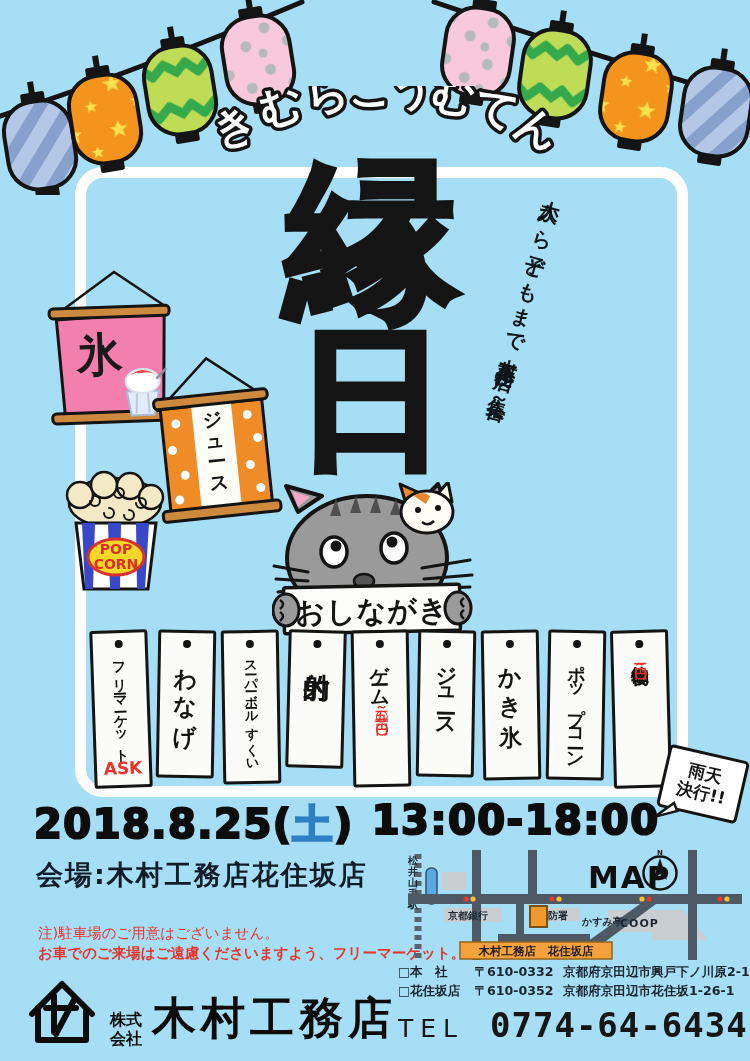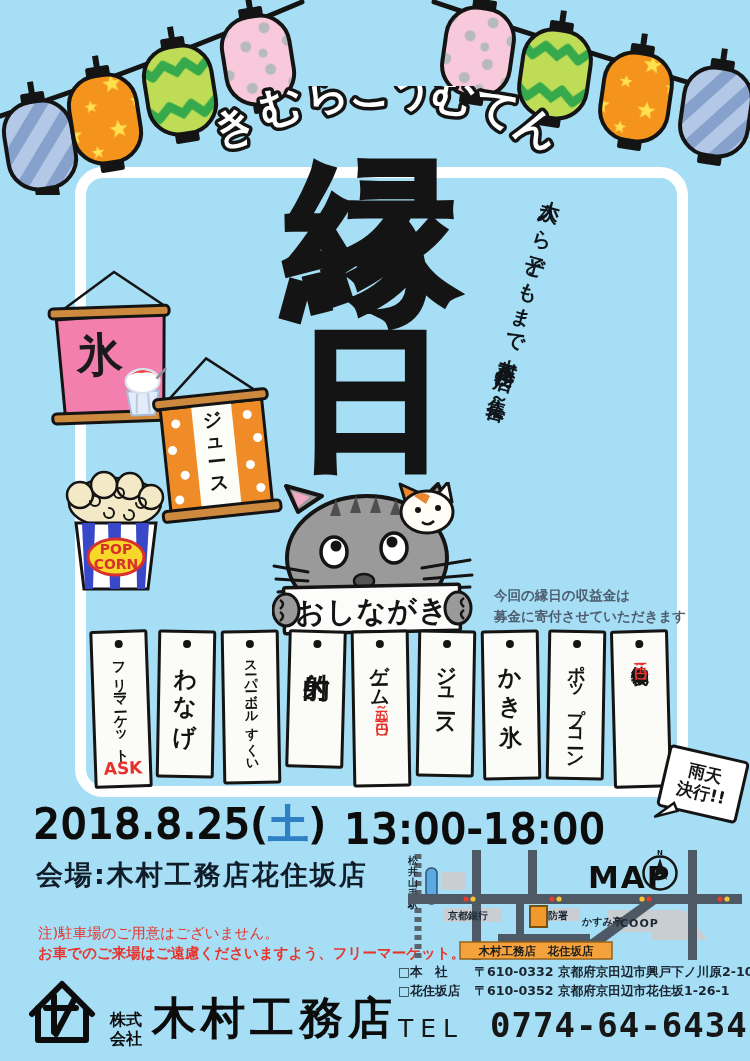--- a/index.html
+++ b/index.html
@@ -23,36 +23,36 @@
   .strips{position:absolute;left:92px;top:630px;width:588px;height:164px;display:flex;gap:7px;align-items:flex-start;}
   .strip{background:#fbfbf7;border:3px solid #141414;border-radius:3px;box-sizing:border-box;display:flex;flex-direction:column;align-items:center;padding-top:5px;flex:0 0 auto;width:58px;}
   .strip .hole{width:8px;height:8px;border-radius:50%;background:#141414;margin:2px auto 4px;}
   .strip .lbl{writing-mode:vertical-rl;text-orientation:upright;font-weight:800;color:#141414;letter-spacing:1px;}
   .strip .sub-v{writing-mode:vertical-rl;text-orientation:upright;font-weight:900;margin-top:2px;}
   .strip .sub-h{font-weight:900;font-size:17px;margin-top:2px;letter-spacing:0;}
   
   .rain{position:absolute;left:662px;top:752px;width:82px;height:64px;background:#ffffff;border:3px solid #141414;border-radius:5px;transform:rotate(13deg);display:flex;flex-direction:column;align-items:center;justify-content:center;font-size:17px;font-weight:900;color:#141414;line-height:1.15;box-sizing:border-box;}
   .rain svg{position:absolute;left:-4px;bottom:-16px;}
   
-  .dateline{position:absolute;left:34px;top:797px;display:flex;gap:18px;align-items:flex-end;font-weight:400;font-size:40px;letter-spacing:1.5px;color:#0d0d0d;white-space:nowrap;}
+  .dateline{position:absolute;left:34px;top:797px;display:flex;gap:18px;align-items:flex-start;font-weight:700;font-size:40px;letter-spacing:1.5px;color:#0d0d0d;white-space:nowrap;}
   .dateline span{-webkit-text-stroke:2.2px currentColor;}
   .dateline .day{color:#2f80c3;}
   
   .venue-h{position:absolute;left:36px;top:857px;font-size:27px;font-weight:900;letter-spacing:2px;color:#101c28;}
   .venue-a{position:absolute;left:38px;top:891px;font-size:22px;font-weight:800;letter-spacing:1px;color:#101c28;}
   .note1{position:absolute;left:38px;top:924px;font-size:14.5px;font-weight:400;color:#e5352c;}
   .note2{position:absolute;left:38px;top:944px;font-size:14.5px;font-weight:700;color:#e5352c;}
   
   .map-svg{position:absolute;left:402px;top:848px;width:346px;height:114px;}
   .map-svg text{font-family:"DejaVu Sans",sans-serif;}
   
   .contact{position:absolute;left:398px;top:963px;width:352px;color:#19242f;}
   .addr-line{font-size:12.6px;font-weight:600;line-height:1.5;white-space:nowrap;}
   .addr-line .lab{display:inline-block;width:72px;}
-  .addr-line .zip{}
+  .addr-line .zip{margin-right:5px;}
   .tel-row{display:flex;align-items:baseline;gap:26px;margin-top:4px;color:#161616;}
   .tel-row .tl{font-size:25px;font-weight:400;letter-spacing:7px;}
   .tel-row .tn{font-size:34px;font-weight:700;font-family:"DejaVu Sans Mono",monospace;letter-spacing:1px;}
   
   .logo{position:absolute;left:24px;top:972px;display:flex;align-items:flex-end;gap:10px;color:#0c0c0c;}
   .logo .prefix{font-size:16px;font-weight:800;line-height:1.15;}
   .logo .cname{font-size:44px;font-weight:900;letter-spacing:5px;white-space:nowrap;}
   
   .sign-label{position:absolute;left:288px;top:592px;width:168px;text-align:center;font-size:29px;font-weight:800;color:#141414;transform:rotate(-1deg);letter-spacing:1px;}
 </style>
@@ -258,24 +258,20 @@
       <ellipse cx="14" cy="128" rx="13" ry="16" fill="#9a9a9a" stroke="#141414" stroke-width="3"></ellipse>
       <path d="M8,118 q6,4 0,9 M8,130 q6,4 0,9" fill="none" stroke="#141414" stroke-width="2.5"></path>
     </g>
     <g>
       <ellipse cx="186" cy="126" rx="13" ry="16" fill="#9a9a9a" stroke="#141414" stroke-width="3"></ellipse>
       <path d="M192,116 q-6,4 0,9 M192,128 q-6,4 0,9" fill="none" stroke="#141414" stroke-width="2.5"></path>
     </g>
   </svg>
   <div class="sign-label">おしながき</div>
 
-  <div class="donation">
-    <div>今回の縁日の収益金は</div>
-    <div>募金に寄付させていただきます</div>
-  </div>
 
   <div class="strips">
       <div class="strip" style="height: 158px; transform: rotate(-2deg);">
         <span class="hole"></span>
         <span class="lbl" style="font-size: 14px;">フリーマーケット</span>
         <span class="sub-h" style="color: rgb(232, 49, 43);">ASK</span>
       </div>
       <div class="strip" style="height: 148px; transform: rotate(1deg);">
         <span class="hole"></span>
         <span class="lbl" style="font-size: 23px;">わなげ</span>

